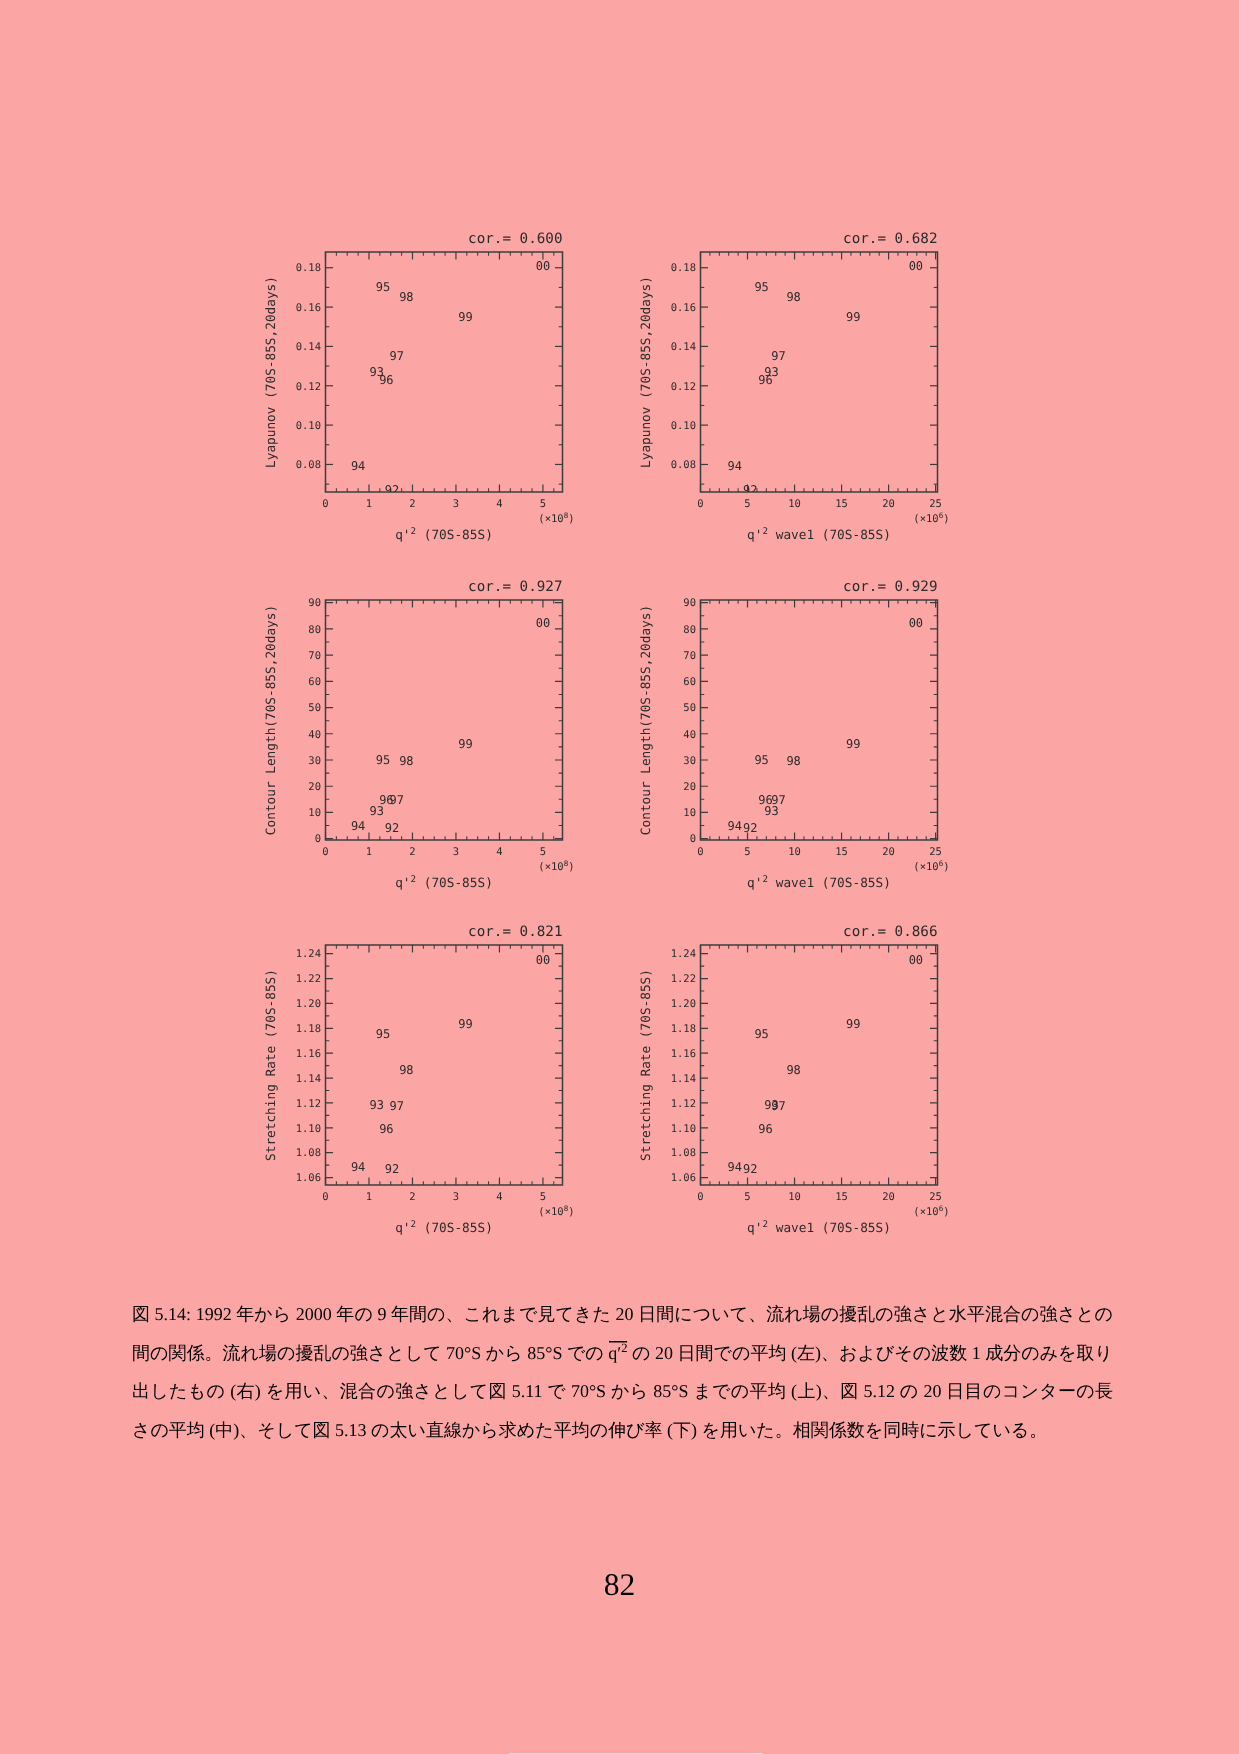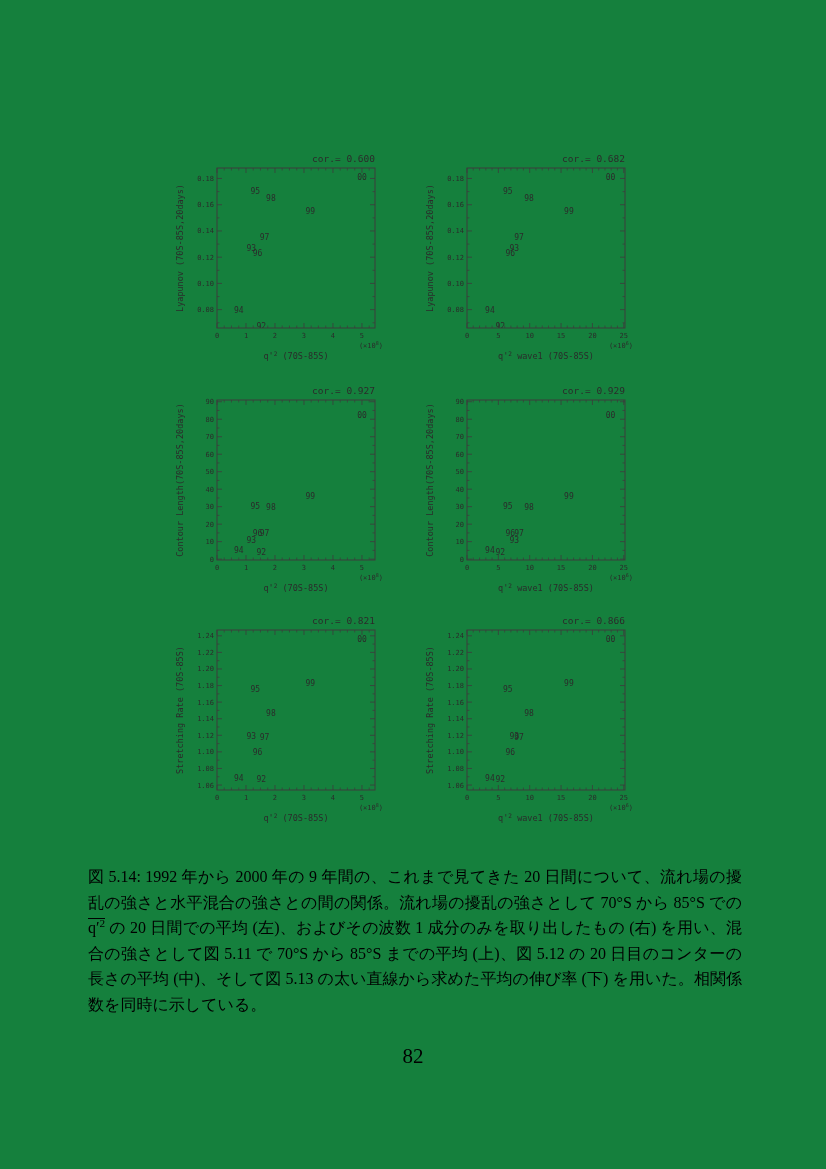--- a/index.html
+++ b/index.html
@@ -1,25 +1,25 @@
 <!DOCTYPE html>
 <html><head>
 <meta charset="utf-8">
 <style>
   html,body { margin:0; padding:0; background:#ffffff; }
   .page {
-    position:relative; width:826px; height:1169px; background:#15803d;
+    position:relative; width:826px; height:1169px; background:#fca5a5;
     overflow:hidden; font-family:"Liberation Serif", serif;
   }
   .plot { position:absolute; width:220px; height:232px; }
   .c0 { left:170px; } .c1 { left:420px; }
   .r0 { top:145px; } .r1 { top:377px; } .r2 { top:607px; }
   .caption {
     position:absolute; left:88px; top:864px; width:654px;
-    font-size:16px; line-height:25.5px; color:#000;
+    font-size:12px; line-height:25.5px; color:#000;
     text-align:justify; margin:0;
   }
   .caption sup { font-size:70%; line-height:0; }
   .ov { border-top:1px solid #000; padding-top:0px; }
   .page-number {
     position:absolute; left:0; top:1044px; width:100%;
     text-align:center; font-size:21px; color:#000;
   }
 </style>
 </head>

